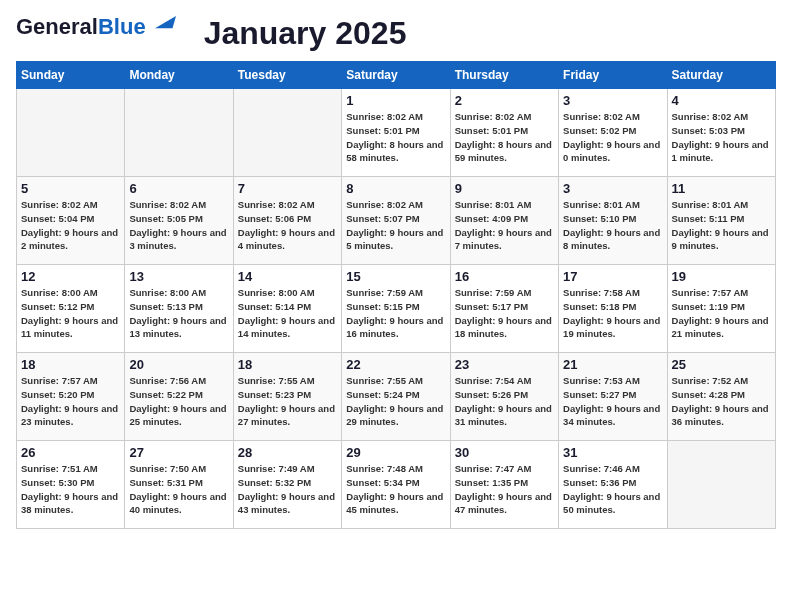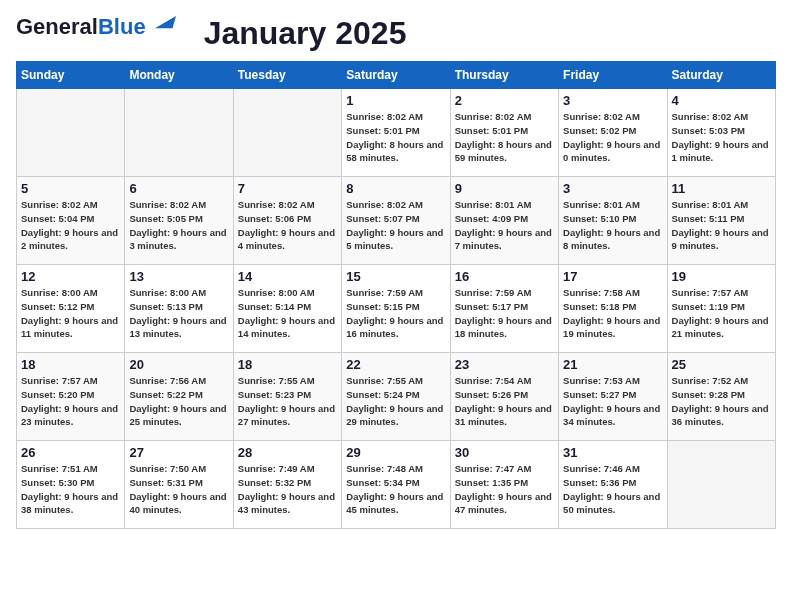--- a/index.html
+++ b/index.html
@@ -294,21 +294,21 @@
         <td>
           <div class="day-number">21</div>
           <div class="day-info">Sunrise: 7:53 AM
 Sunset: 5:27 PM
 Daylight: 9 hours
 and 34 minutes.</div>
         </td>
         <td>
           <div class="day-number">25</div>
           <div class="day-info">Sunrise: 7:52 AM
-Sunset: 9:28 PM
+Sunset: 4:28 PM
 Daylight: 9 hours
 and 36 minutes.</div>
         </td>
       </tr>
       <tr>
         <td>
           <div class="day-number">26</div>
           <div class="day-info">Sunrise: 7:51 AM
 Sunset: 5:30 PM
 Daylight: 9 hours

